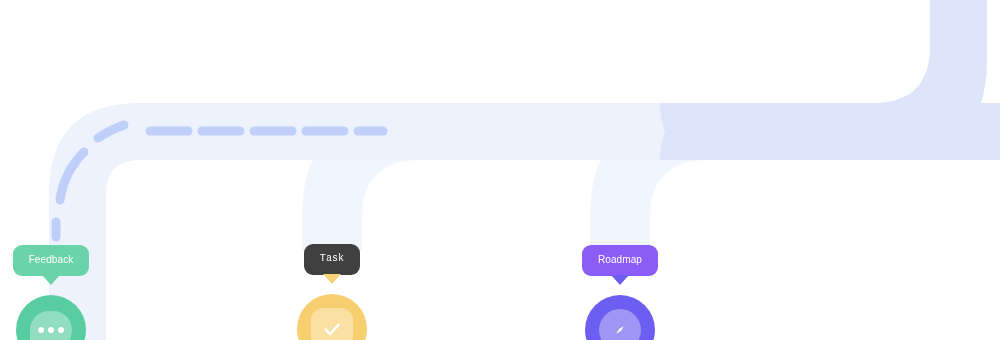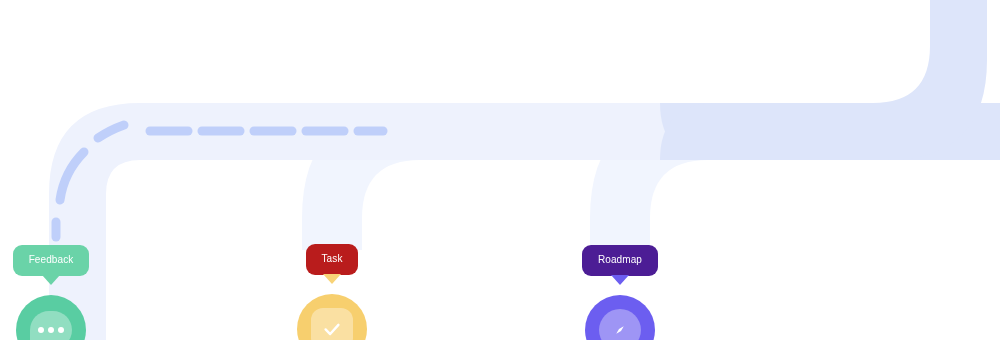--- a/index.html
+++ b/index.html
@@ -125,36 +125,36 @@
         <span class="bubble-shape">
             <i></i>
             <i></i>
             <i></i>
           </span>
       </span>
     </div>
   </div>
 
   <div class="station" style="left:332px; top:244px;">
-    <div class="badge" style="background:#b91c1c; color:#f8d377;">
+    <div class="badge" style="background:#404040; color:#f8d377;font-family:Liberation Mono, monospace;">
       <span style="color:#ffffff;">Task</span>
     </div>
     <div class="node-circle" style="background:#f7cf6e;">
       <span class="inner-icon">
         <span class="square-shape">
           <svg width="22" height="22" viewBox="0 0 24 24" fill="none" stroke="#ffffff" stroke-width="2.6" stroke-linecap="round" stroke-linejoin="round">
             <polyline points="5,12.5 10,17.5 19,7.5"></polyline>
           </svg>
         </span>
       </span>
     </div>
   </div>
 
   <div class="station" style="left:620px; top:245px;">
-    <div class="badge" style="background:#4c1d95; color:#6c5ef0;">
+    <div class="badge" style="background:#8b5cf6; color:#6c5ef0;">
       <span style="color:#ffffff;">Roadmap</span>
     </div>
     <div class="node-circle" style="background:#6c5ef0;">
       <span class="inner-icon">
         <span class="circle-shape">
           <svg width="20" height="20" viewBox="0 0 24 24">
             <polygon points="16.5,7.5 13.2,13.2 7.5,16.5 10.8,10.8" fill="#ffffff"></polygon>
           </svg>
         </span>
       </span>

